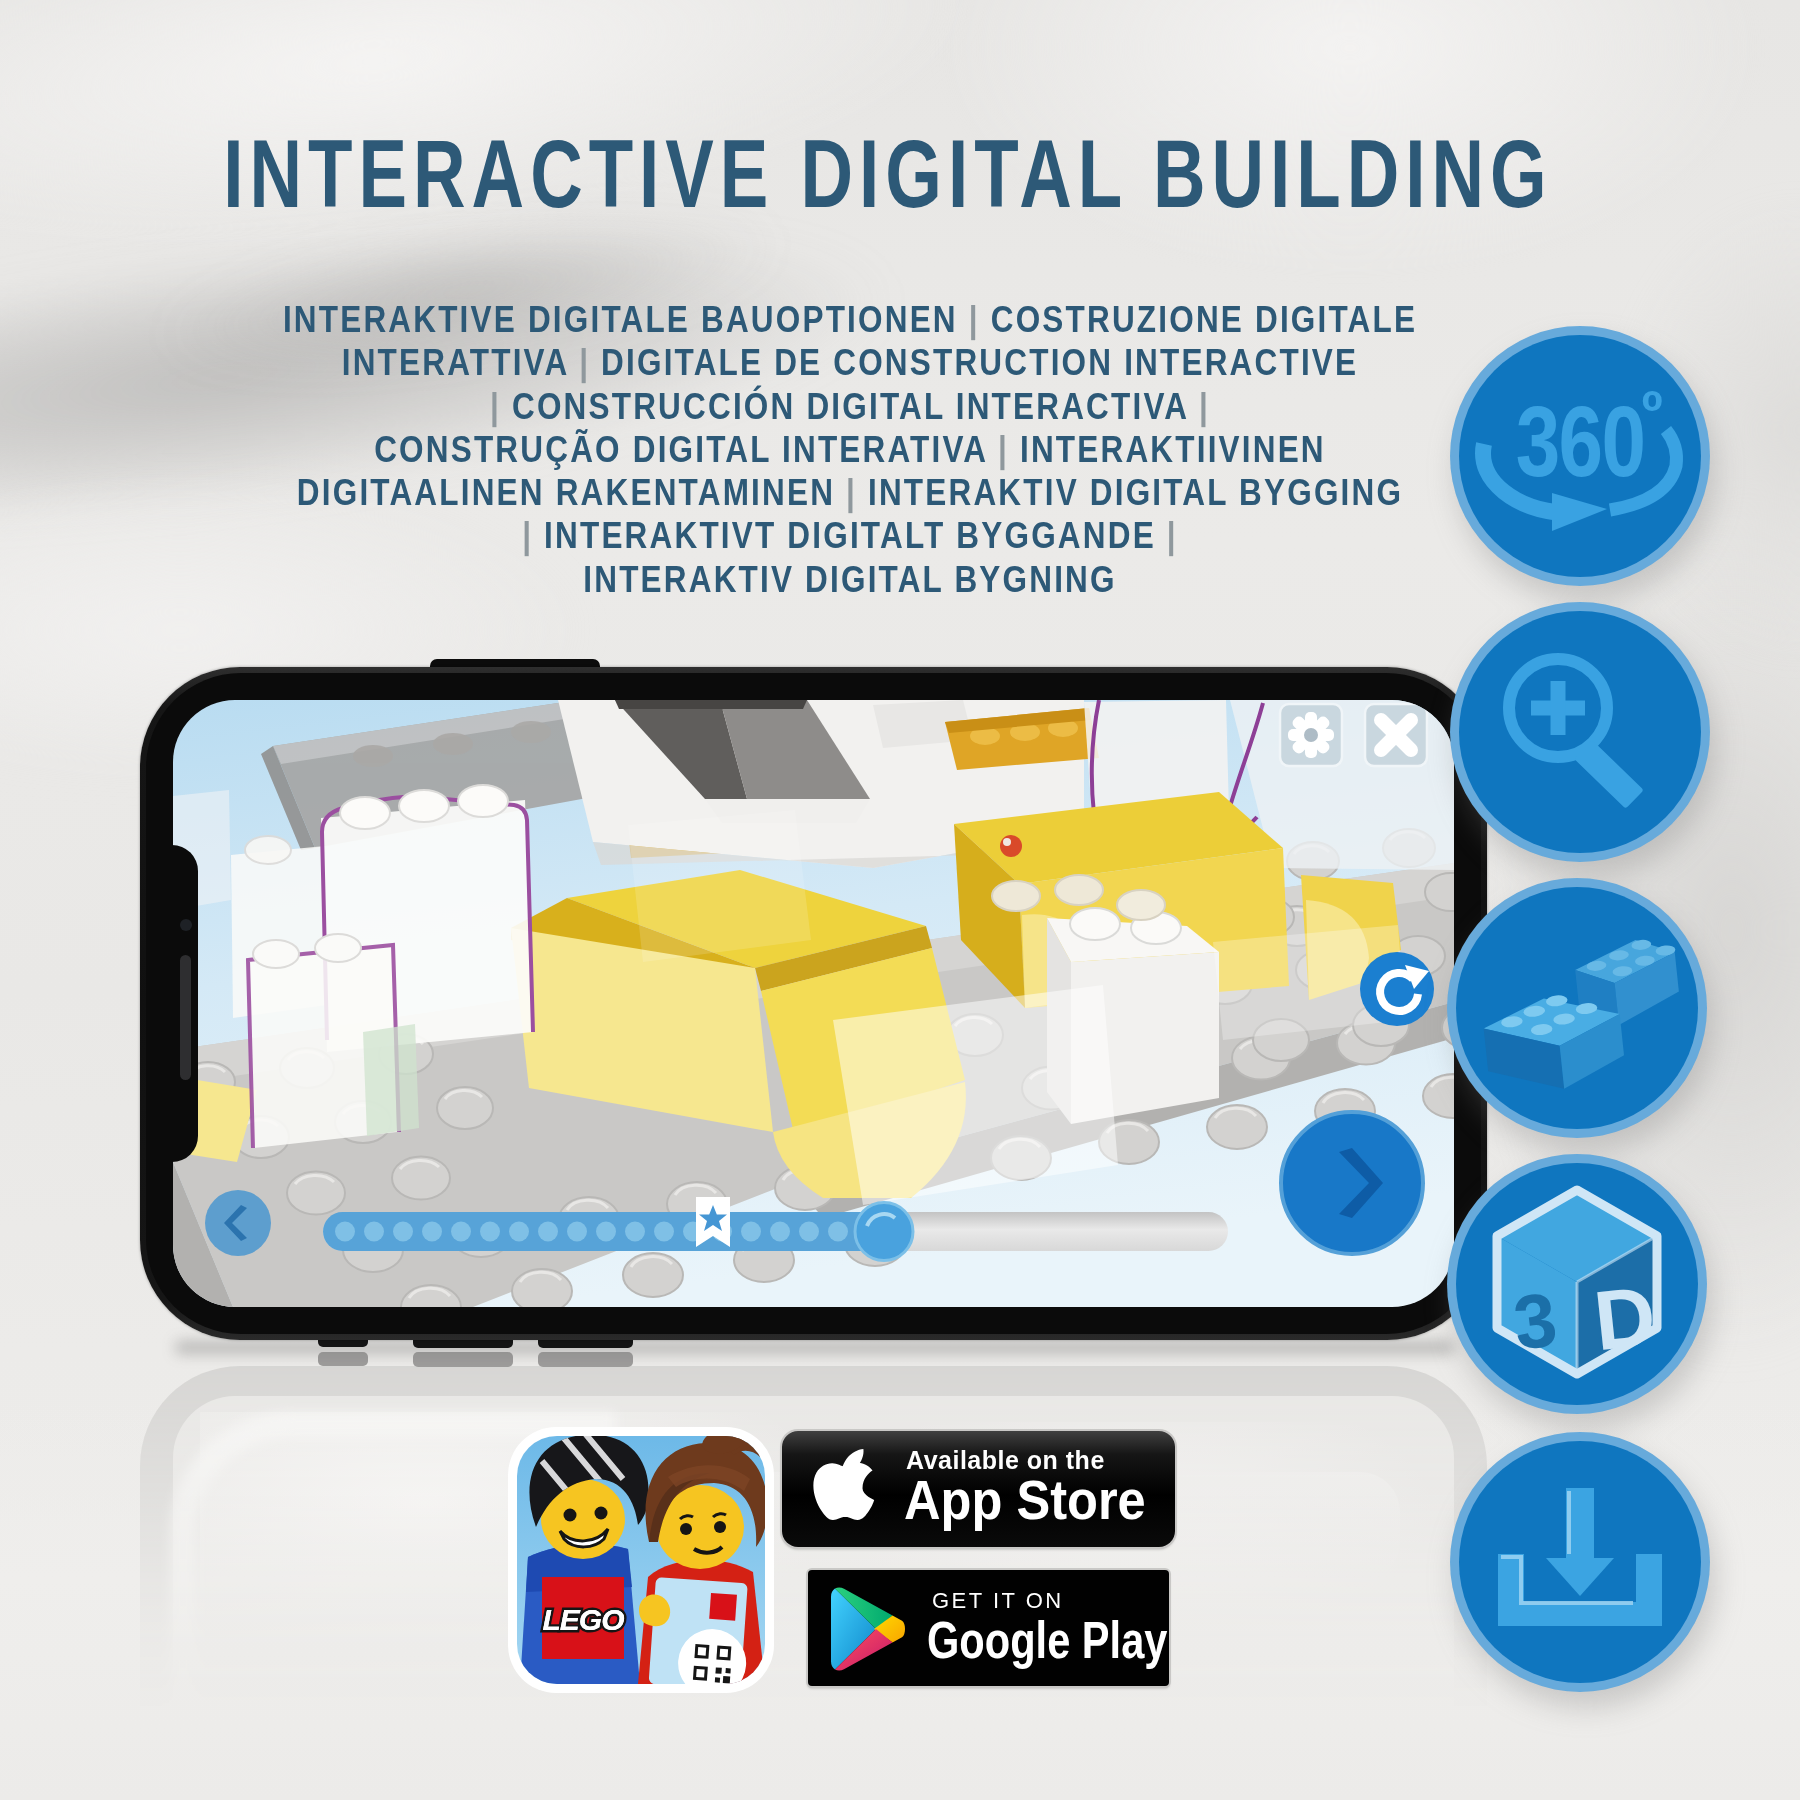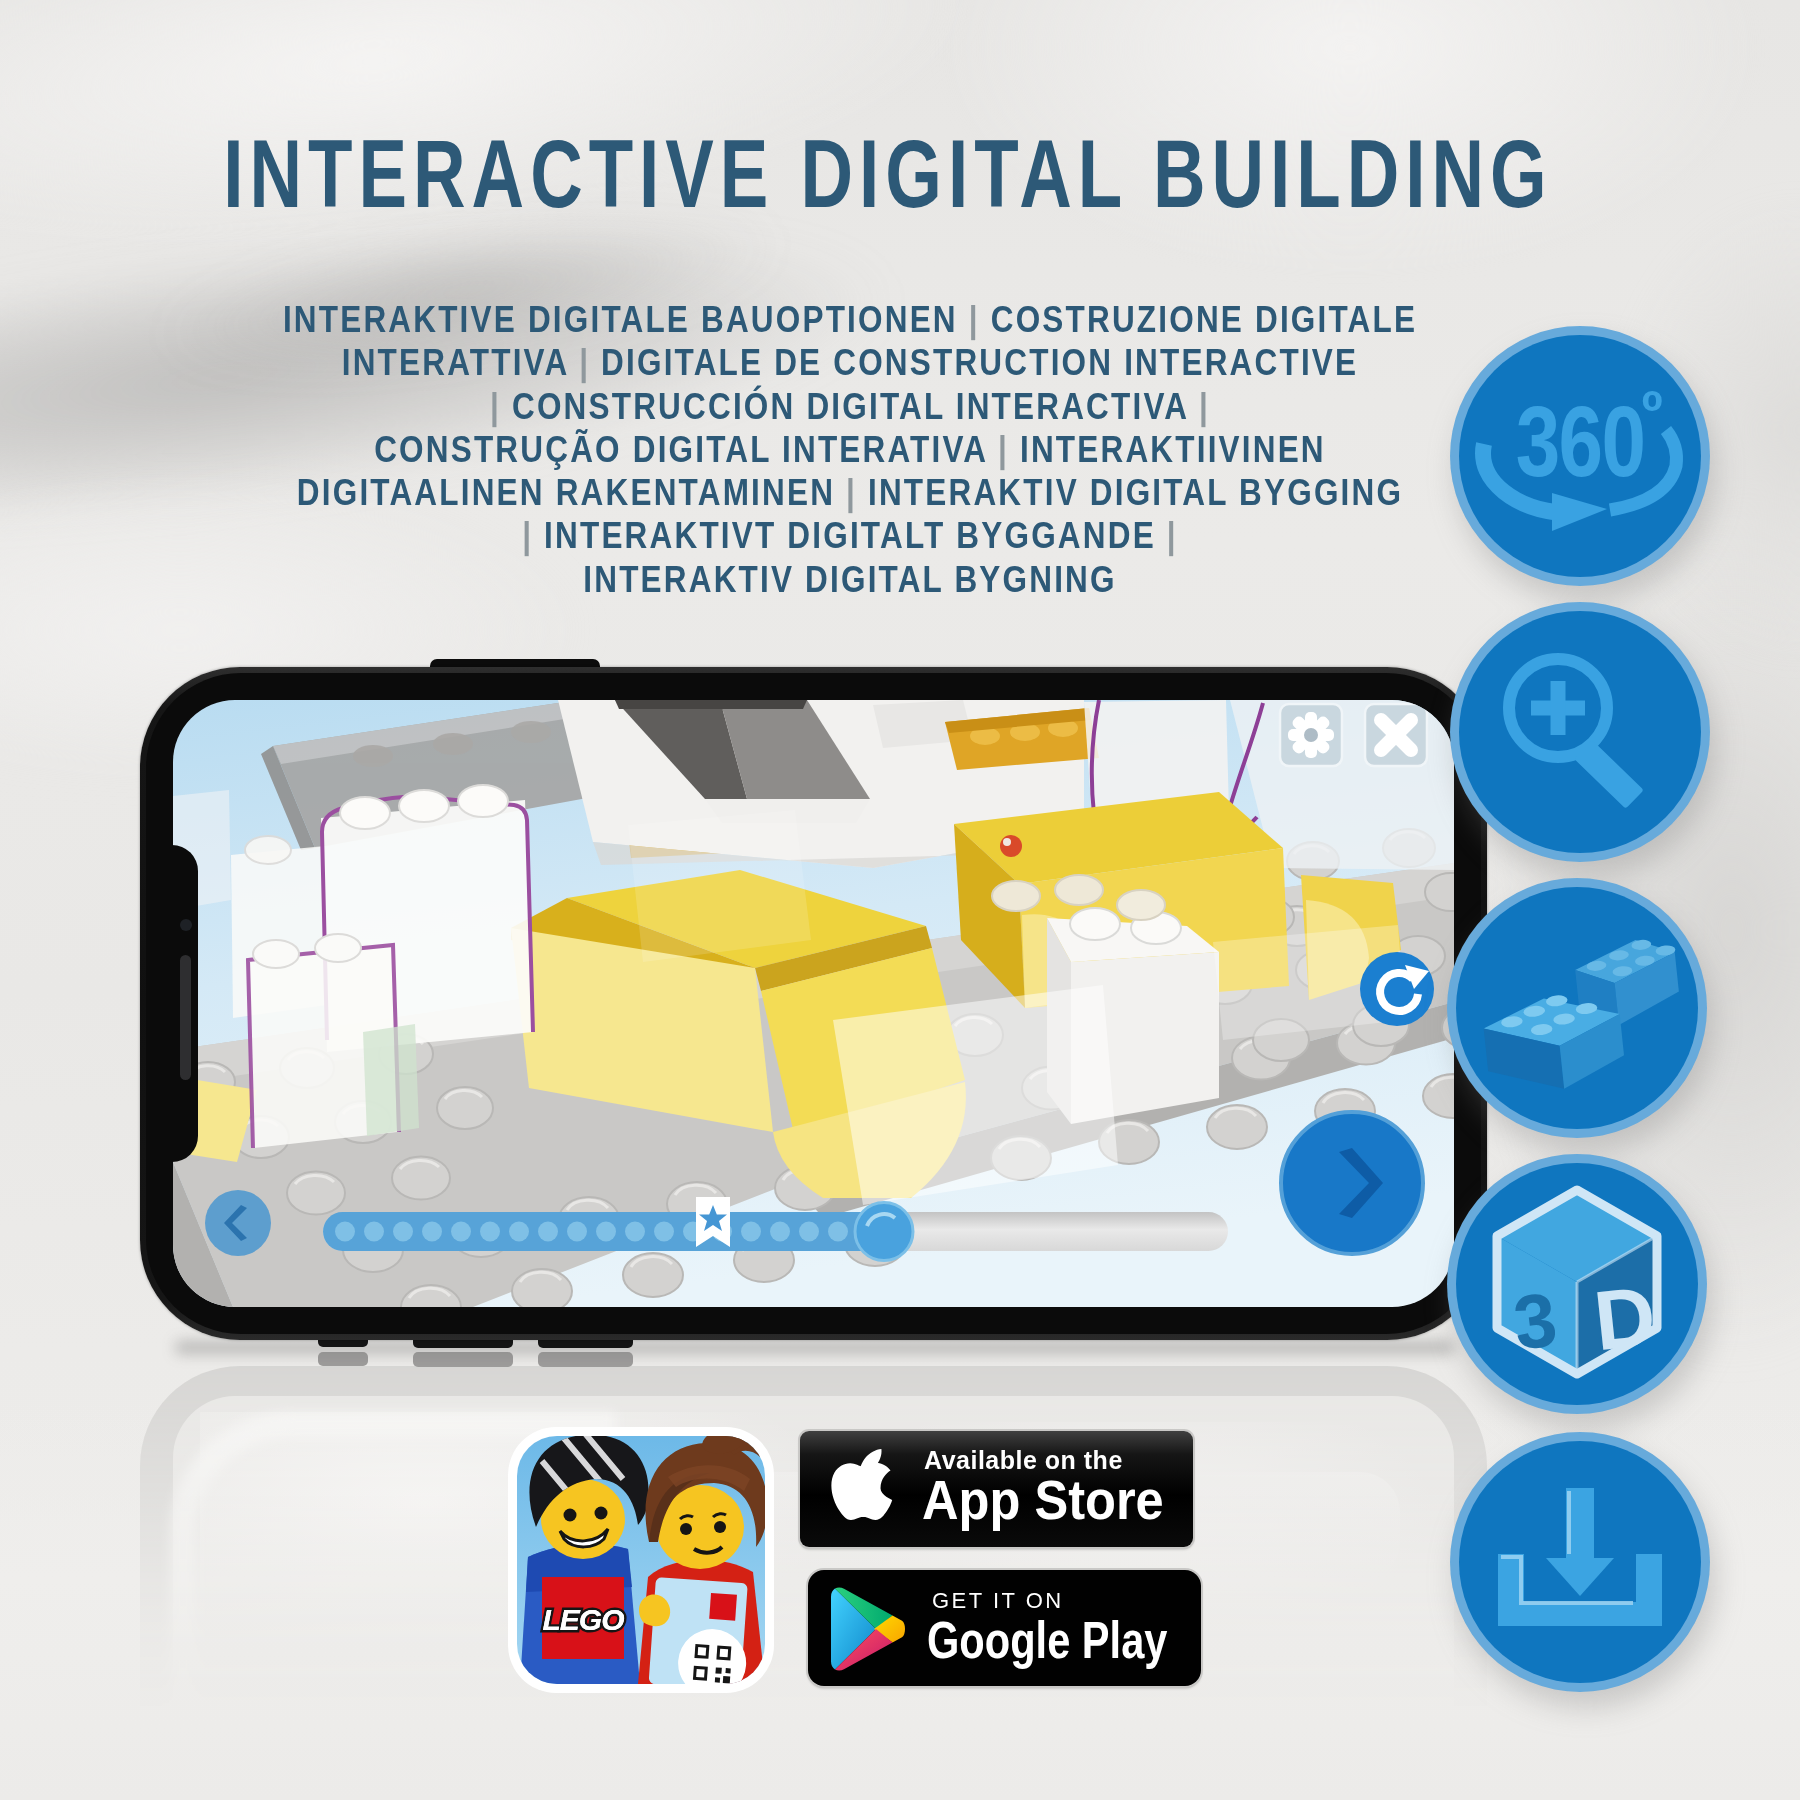--- a/index.html
+++ b/index.html
@@ -490,30 +490,30 @@
           <rect x="76" y="86" width="5" height="5"></rect>
         <rect x="66" y="96" width="5" height="5"></rect>
           <rect x="74" y="94" width="7" height="7"></rect>
       </g>
     </g>
 
     <path d="M 135,195 C 128,185 130,172 142,168 C 152,166 160,172 162,182 C 164,196 150,205 135,195 Z" fill="#f6c521"></path>
   </g>
 </svg>
 
-<div class="abs" style="left:800px;top:1431px;width:393px;height:116px;z-index:5;background:linear-gradient(180deg,#404040 0%,#161616 20%,#000 55%,#0a0a0a 100%);border-radius:9px;box-shadow:0 0 0 2px #c9c8c6, 0 2px 3px rgba(0,0,0,0.3);">
+<div class="abs" style="left:782px;top:1431px;width:393px;height:116px;z-index:5;background:linear-gradient(180deg,#404040 0%,#161616 20%,#000 55%,#0a0a0a 100%);border-radius:16px;box-shadow:0 0 0 2px #c9c8c6, 0 2px 3px rgba(0,0,0,0.3);">
   <svg class="abs" style="left:30px;top:15px;" width="64" height="82" viewBox="0 0 64 82">
     <path d="M 43.5,12.5 C 47.5,7.7 50.2,1.2 49.4,-5 C 43.8,-4.6 37.3,-1 33.4,3.8 C 29.8,8.1 27.0,14.8 28.0,20.8 C 34.0,21.2 40.0,17.3 43.5,12.5 Z" transform="translate(2,8)" fill="#ffffff"></path>
     <path d="M 48.5,34.2 C 48.6,24.4 54.6,19.1 58.5,16.5 C 54.3,10.4 47.5,9.1 45.1,9.0 C 39.2,8.4 33.6,12.4 30.6,12.4 C 27.5,12.4 23.0,9.1 18.1,9.2 C 11.7,9.3 5.8,12.9 2.5,18.6 C -4.1,30.1 0.8,47.2 7.3,56.5 C 10.5,61.1 14.2,66.2 19.1,66.0 C 23.8,65.8 25.6,63.0 31.3,63.0 C 36.9,63.0 38.6,66.0 43.6,65.9 C 48.7,65.8 51.9,61.3 55.0,56.7 C 58.6,51.4 60.1,46.2 60.2,45.9 C 60.1,45.9 48.4,41.4 48.5,34.2 Z" transform="translate(2,8)" fill="#ffffff"></path>
   </svg>
   <div class="abs" style="left:124px;top:15px;color:#fff;font-size:25px;font-weight:bold;letter-spacing:0.5px;white-space:nowrap;">Available on the</div>
   <div class="abs" style="left:122px;top:37px;color:#fff;font-size:55px;font-weight:bold;white-space:nowrap;transform:scaleX(0.92);transform-origin:0 0;">App Store</div>
 </div>
 
-<div class="abs" style="left:808px;top:1570px;width:393px;height:116px;z-index:5;background:#010101;border-radius:16px;box-shadow:0 0 0 2px #c9c8c6, 0 2px 3px rgba(0,0,0,0.3);">
+<div class="abs" style="left:808px;top:1570px;width:334px;height:116px;z-index:5;background:#010101;border-radius:4px;box-shadow:0 0 0 2px #c9c8c6, 0 2px 3px rgba(0,0,0,0.3);padding-left:27px;">
   <svg class="abs" style="left:23px;top:17px;" width="74" height="84" viewBox="0 0 74 84">
     <defs>
       <linearGradient id="gp1" x1="0" y1="0" x2="1" y2="1">
           <stop offset="0" stop-color="#43d3ff"></stop>
           <stop offset="1" stop-color="#0e86c9"></stop>
         </linearGradient>
       <linearGradient id="gp2" x1="0" y1="0" x2="1" y2="0">
           <stop offset="0" stop-color="#2bd07f"></stop>
           <stop offset="1" stop-color="#00a96e"></stop>
         </linearGradient>

